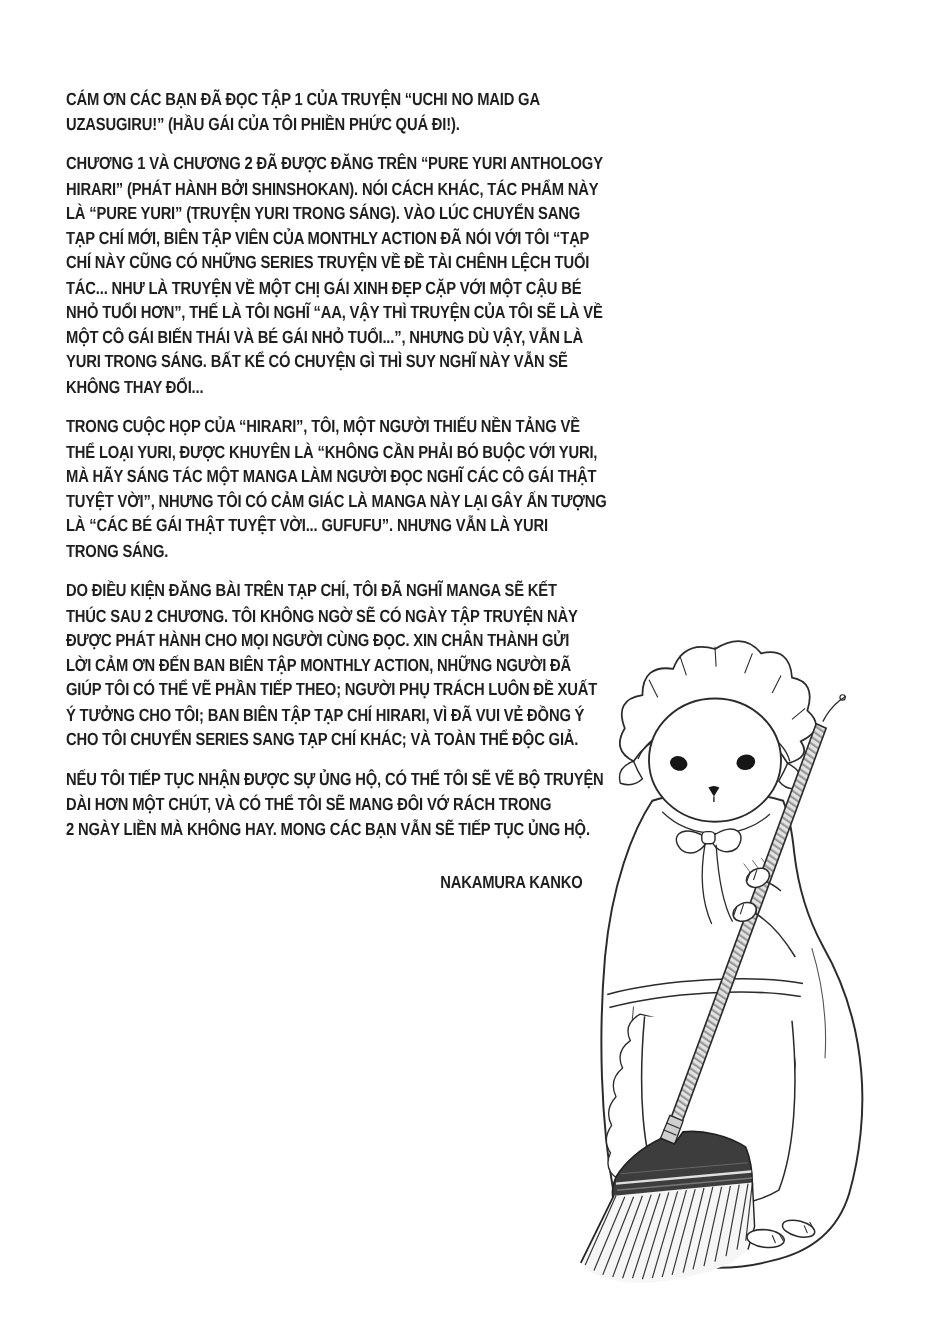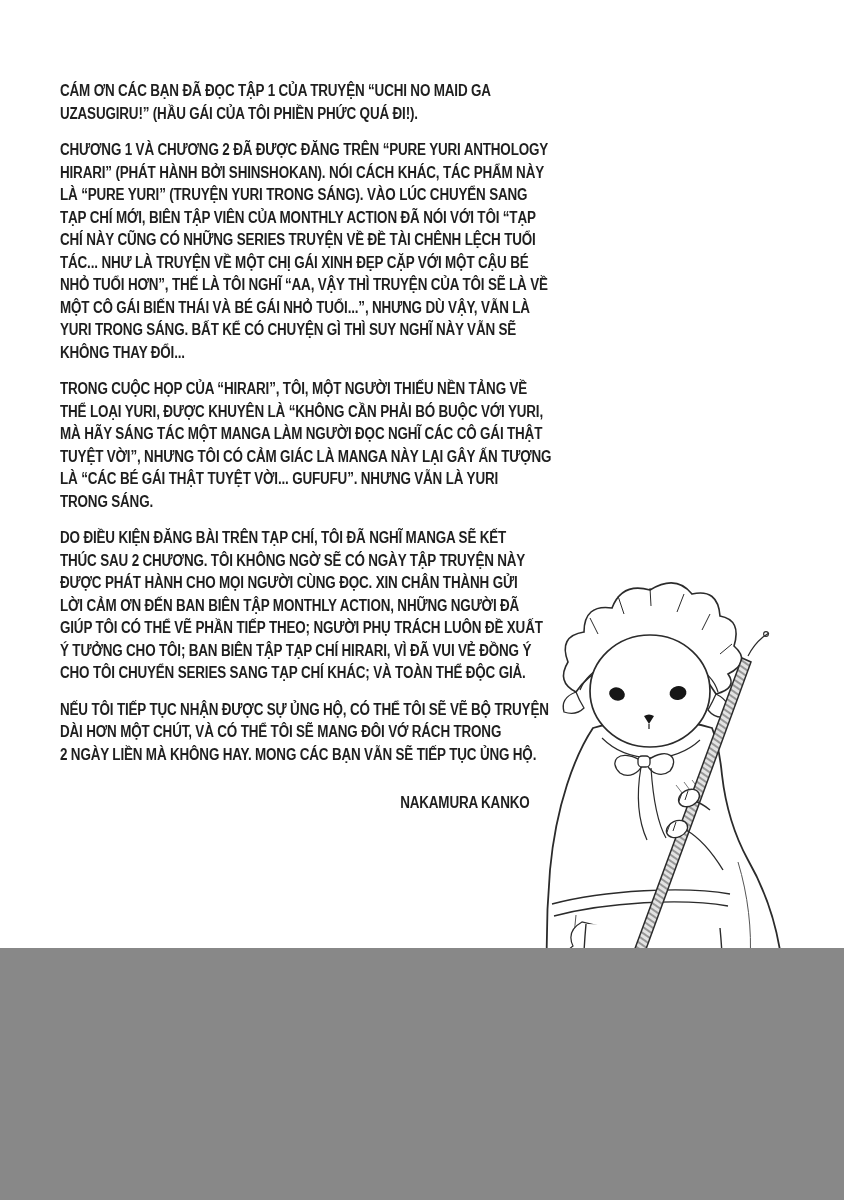--- a/index.html
+++ b/index.html
@@ -1,17 +1,17 @@
 <!DOCTYPE html>
 <html><head>
 <meta charset="utf-8">
 <style>
   html,body { margin:0; padding:0; background:#888; }
   .page {
-    position:relative; width:844px; height:948px; margin:0 auto;
+    position:relative; width:844px; height:1200px; margin:0 auto;
     background:#ffffff; overflow:hidden;
     font-family:"Liberation Sans","DejaVu Sans",sans-serif;
   }
   .afterword {
     position:absolute; left:60px; top:80px; width:680px;
     transform:scaleX(0.84); transform-origin:0 0;
     color:#1f1f1f; font-size:16px; line-height:22.5px;
     font-weight:700; letter-spacing:-0.2px;
   }
   .para { margin:0 0 14px 0; white-space:pre-line; }

